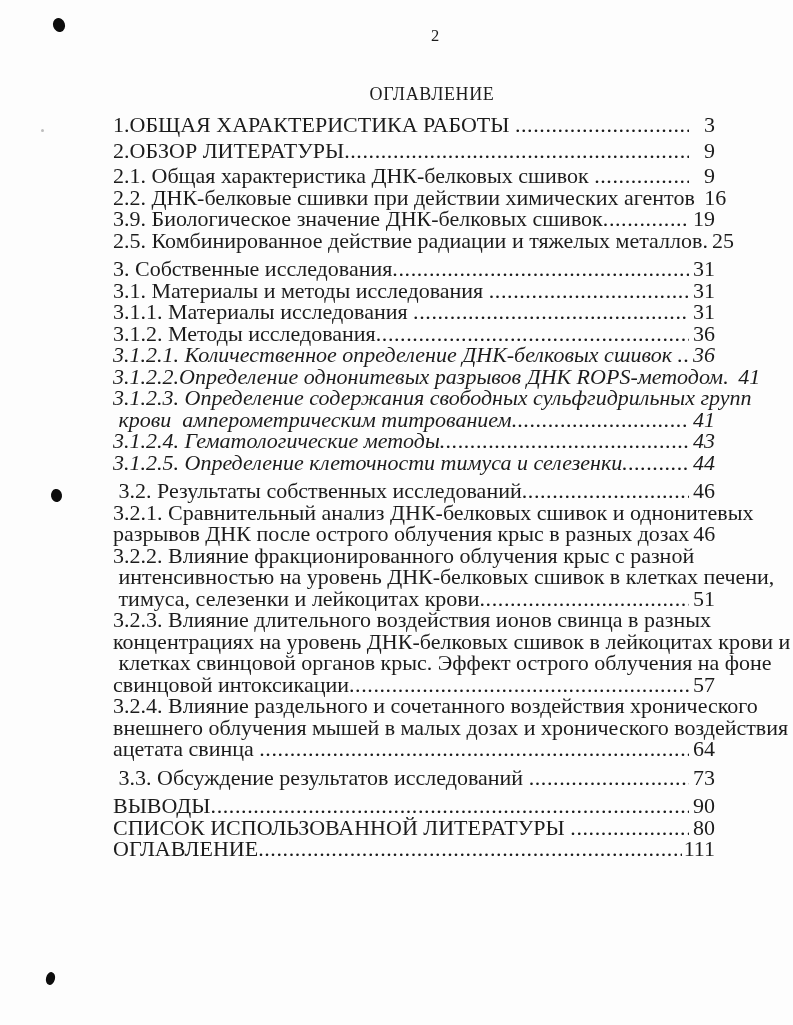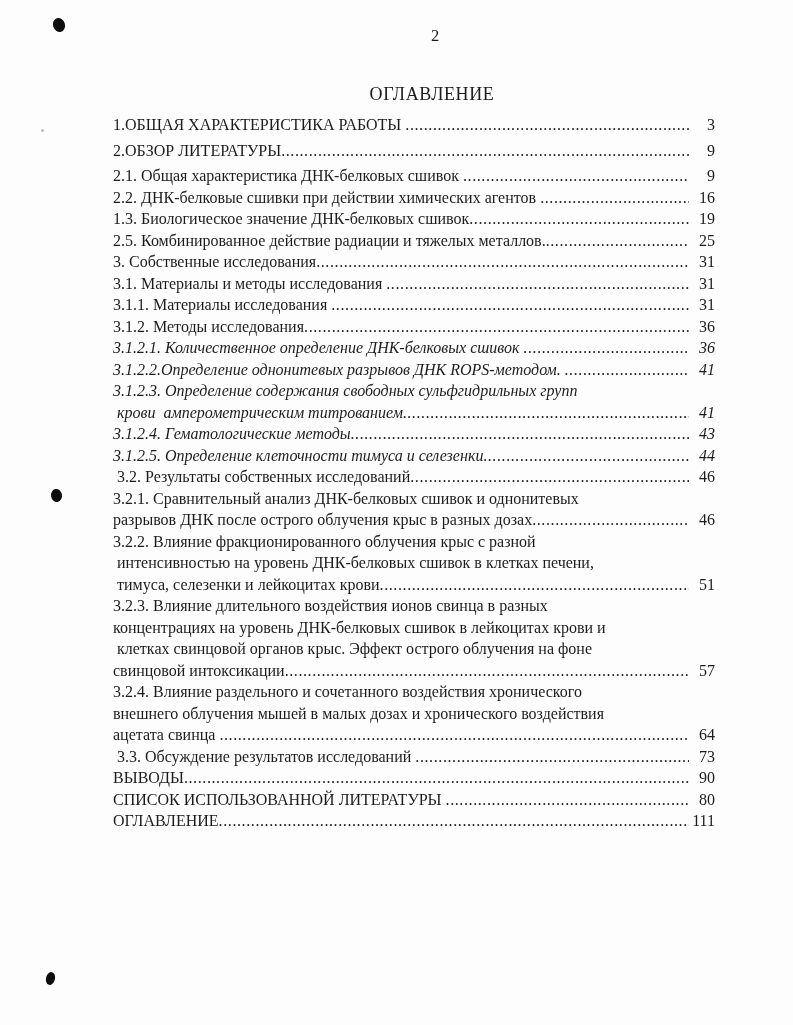--- a/index.html
+++ b/index.html
@@ -23,24 +23,24 @@
   .toc-title {
     text-align: center;
     font-size: 18px;
     line-height: 22px;
     margin-top: 37px;
     position: relative;
     left: 18px;
     letter-spacing: 0.6px;
   }
   .toc { margin-top: 9px; }
-  .toc-section { }
+  .toc-section { margin-top: 7px; }
   .toc-section:first-child { margin-top: 0; }
   .toc-section.final { }
-  .entry { font-size: 16px; }
+  .entry { font-size: 22px; }
   .entry.major { margin: 4px 0; }
   .entry.italic { font-style: italic; }
   .line {
     display: block;
     line-height: 21.5px;
     white-space: pre;
   }
   .line.leadered { display: flex; align-items: baseline; }
   .txt { white-space: pre; flex: 0 0 auto; }
   .leader {
@@ -78,21 +78,21 @@
           <div class="entry major">
             <div class="line leadered"><span class="txt">2.ОБЗОР ЛИТЕРАТУРЫ</span><span class="leader"></span><span class="pg">9</span></div>
           </div>
           <div class="entry">
             <div class="line leadered"><span class="txt">2.1. Общая характеристика ДНК-белковых сшивок </span><span class="leader"></span><span class="pg">9</span></div>
           </div>
           <div class="entry">
             <div class="line leadered"><span class="txt">2.2. ДНК-белковые сшивки при действии химических агентов </span><span class="leader"></span><span class="pg">16</span></div>
           </div>
           <div class="entry">
-            <div class="line leadered"><span class="txt">1.3. Биологическое значение ДНК-белковых сшивок</span><span class="leader"></span><span class="pg">19</span></div>
+            <div class="line leadered"><span class="txt">3.9. Биологическое значение ДНК-белковых сшивок</span><span class="leader"></span><span class="pg">19</span></div>
           </div>
           <div class="entry">
             <div class="line leadered"><span class="txt">2.5. Комбинированное действие радиации и тяжелых металлов.</span><span class="leader"></span><span class="pg">25</span></div>
           </div>
         </div>
         <div class="toc-section">
           <div class="entry">
             <div class="line leadered"><span class="txt">3. Собственные исследования</span><span class="leader"></span><span class="pg">31</span></div>
           </div>
           <div class="entry">

